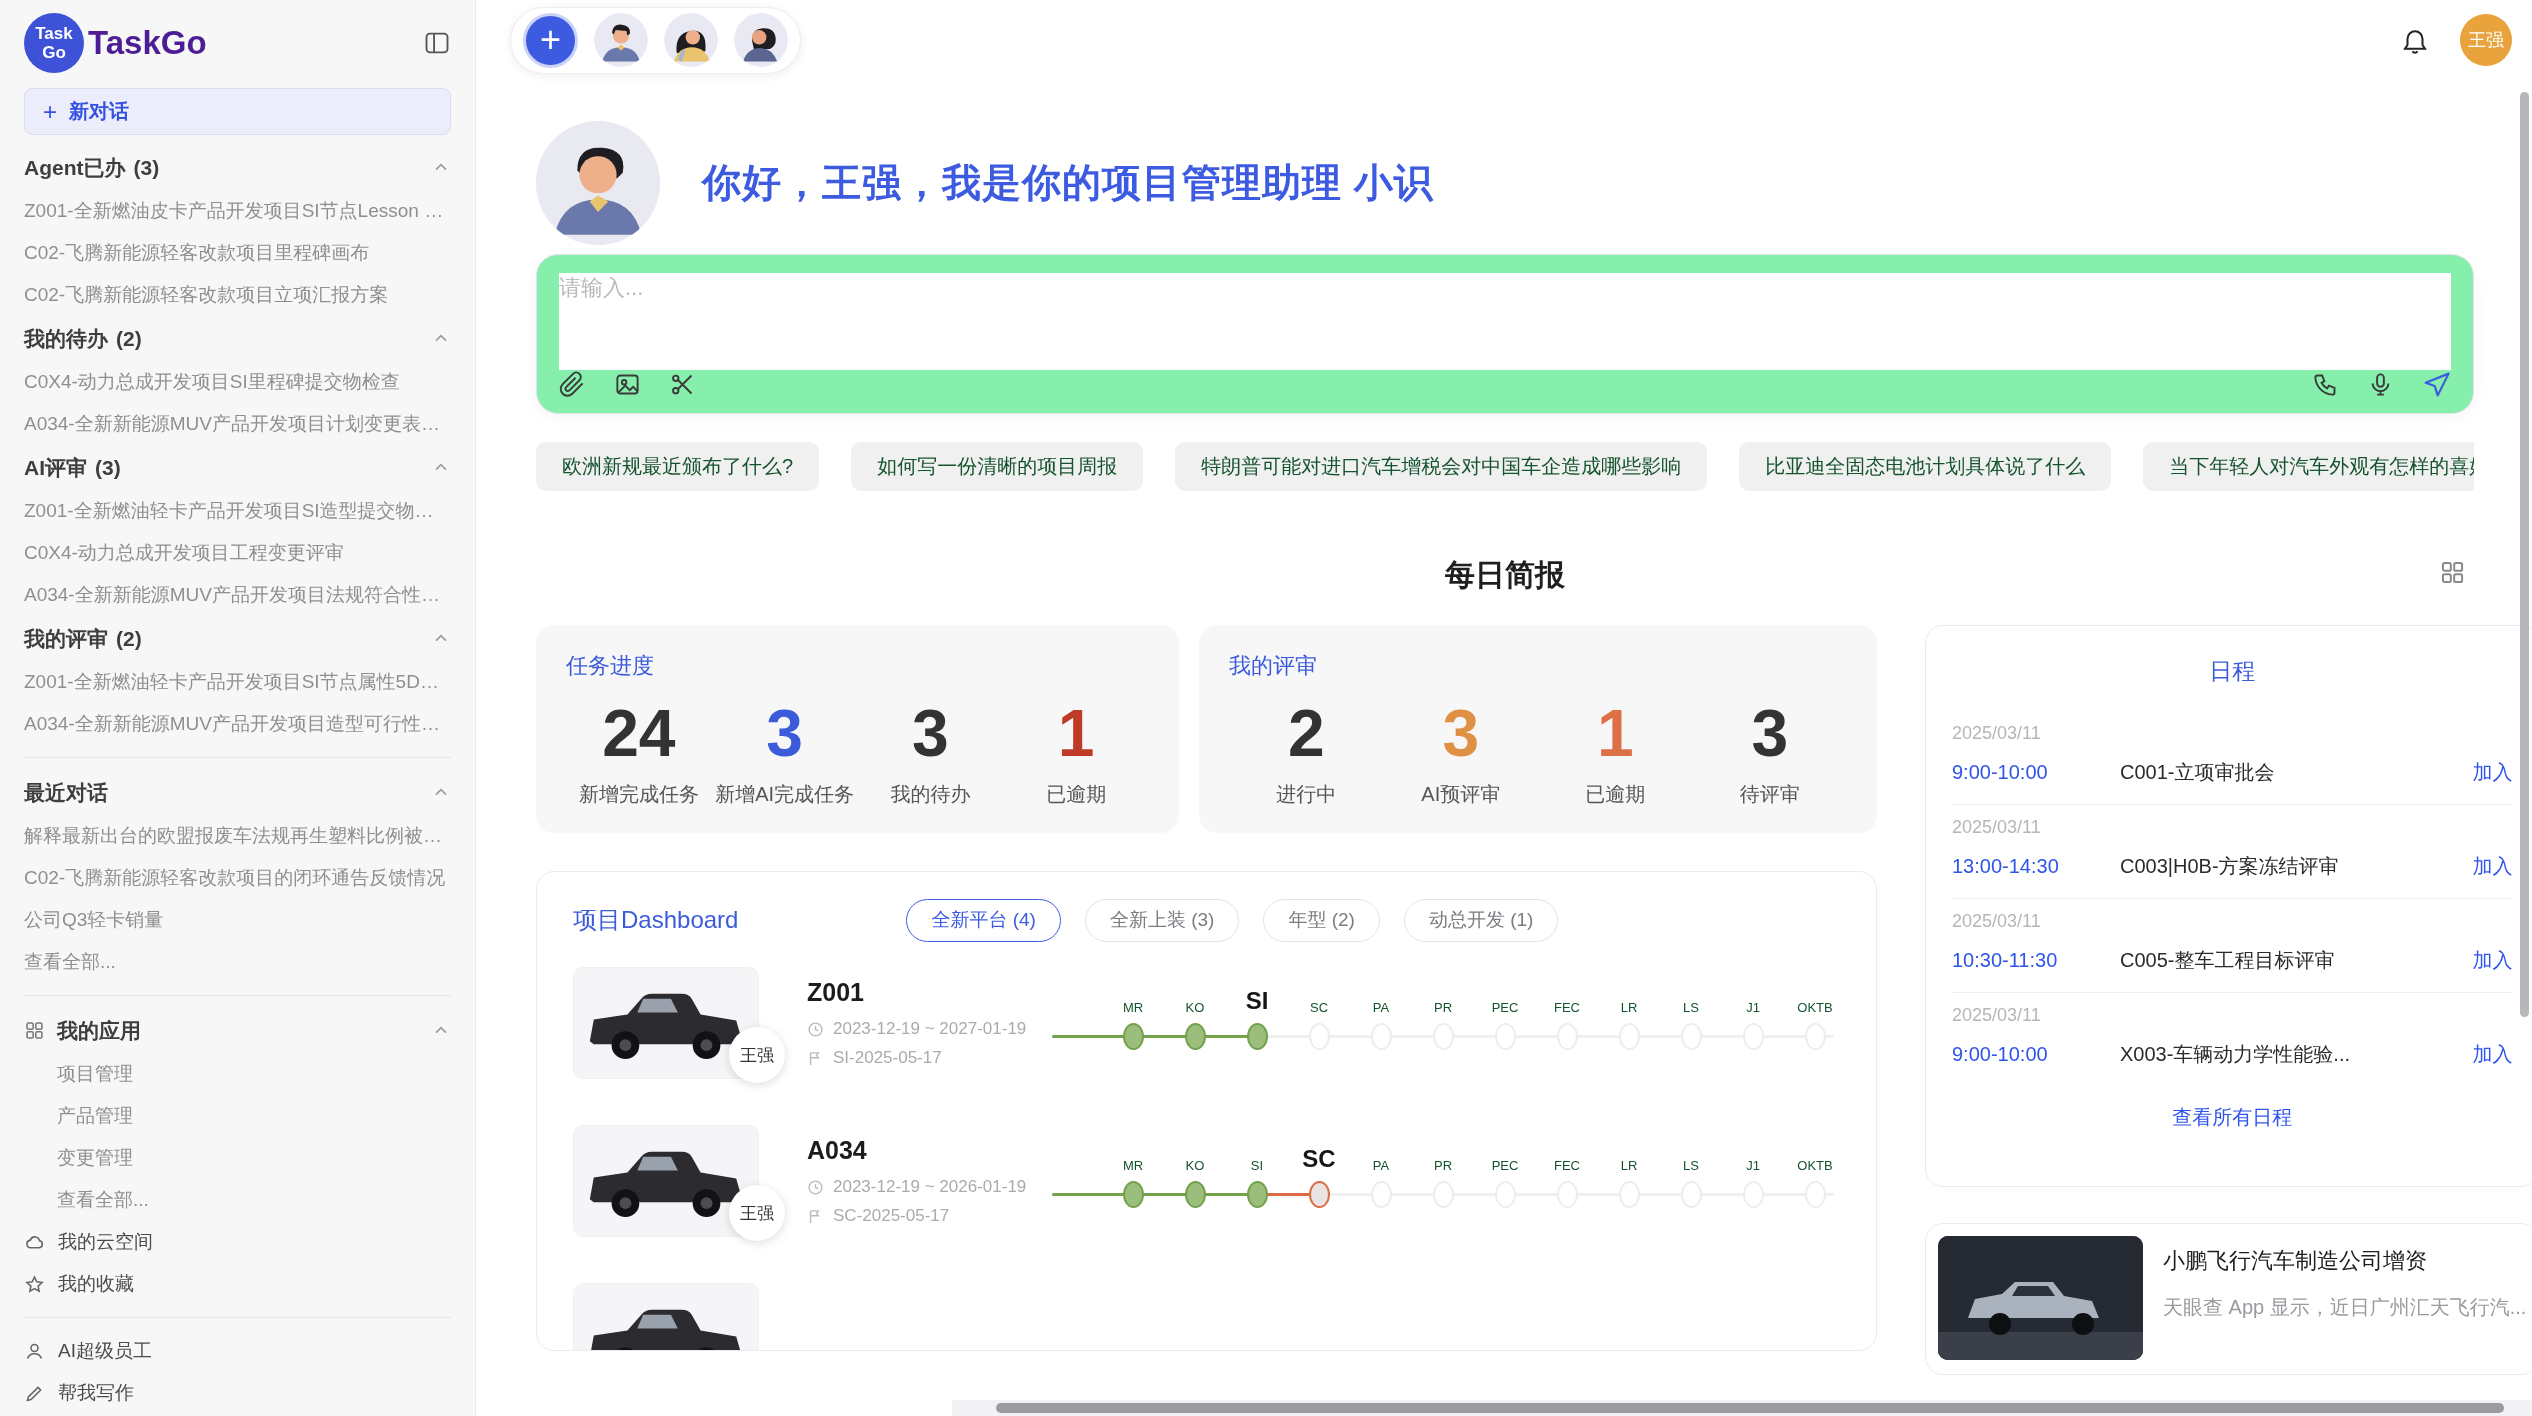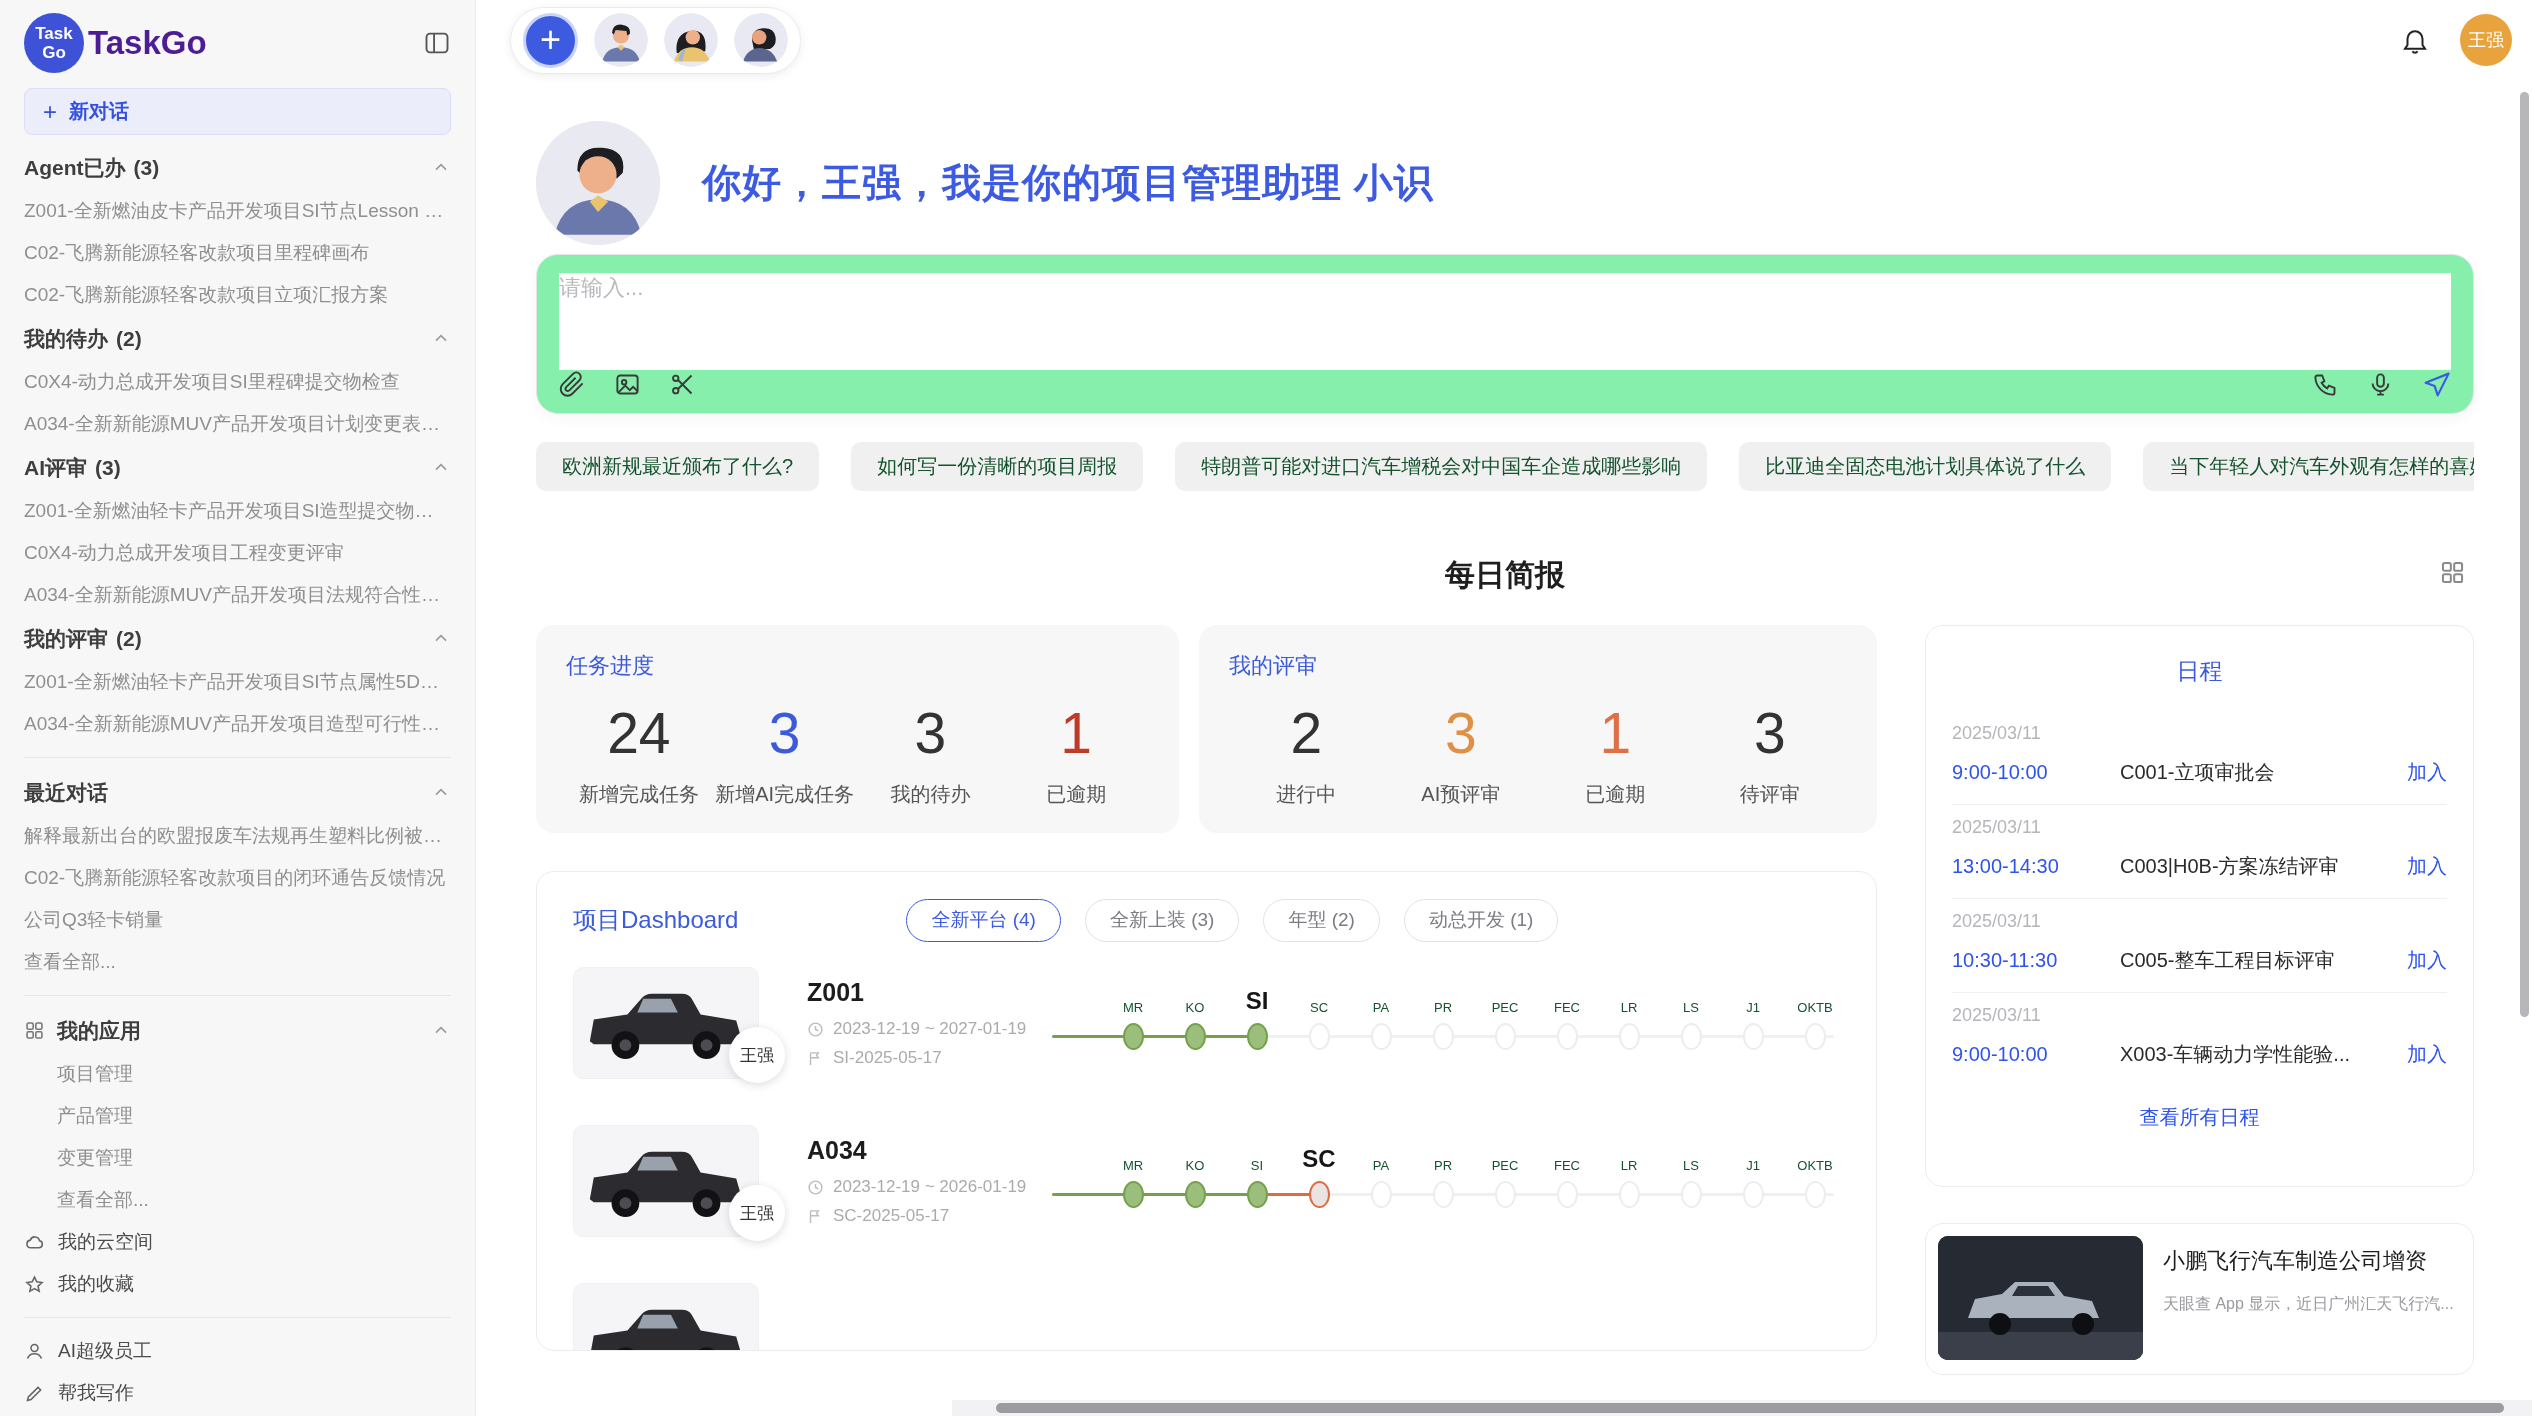--- a/index.html
+++ b/index.html
@@ -63,21 +63,21 @@
   .columns{display:flex;gap:48px;margin-top:24px;align-items:flex-start}
   .col-left{width:1341px;min-width:1341px}
   .col-right{flex:1}
 
   .stats-row{display:flex;gap:20px}
   .stat-card{background:#f7f7f8;border-radius:18px;height:208px;padding:26px 30px}
   .stat-card.task{width:643px}.stat-card.review{width:678px}
   .stat-title{font-size:22px;color:#3B5BDB}
   .stat-items{display:flex;margin-top:8px}
   .stat-item{flex:1;text-align:center}
-  .stat-value{font-size:57px;font-weight:400;color:#333;line-height:88px}
+  .stat-value{font-size:66px;font-weight:700;color:#333;line-height:88px}
   .stat-label{font-size:20px;color:#555;margin-top:4px}
 
   .dashboard{margin-top:38px;background:#fff;border:1px solid #ececee;border-radius:18px;height:480px;
     padding:24px 20px;overflow:hidden}
   .dash-head{display:flex;align-items:center;padding-left:16px;height:48px}
   .dash-title{font-size:24px;color:#3B5BDB}
   .dash-tabs{display:flex;gap:24px;margin-left:168px}
   .dash-tab{height:43px;border:1px solid #e2e2e6;border-radius:22px;display:flex;align-items:center;padding:0 24px;
     font-size:19px;color:#7c7c82;background:#fff;cursor:pointer;white-space:nowrap}
   .dash-tab.active{border-color:#3D5BE0;color:#3D5BE0}
@@ -111,21 +111,21 @@
   .sched-time{width:168px;font-size:20px;color:#2f54eb;flex:none}
   .sched-name{flex:1;font-size:20px;color:#2b2b2b;white-space:nowrap;overflow:hidden;text-overflow:ellipsis}
   .sched-join{font-size:20px;color:#2f54eb;cursor:pointer;margin-left:14px}
   .sched-viewall{text-align:center;font-size:20px;color:#2f54eb;margin-top:18px;cursor:pointer}
 
   .news-card{margin-top:36px;background:#fff;border:1px solid #ececee;border-radius:18px;padding:12px;
     display:flex;gap:20px;height:152px;cursor:pointer}
   .news-img{width:205px;height:124px;border-radius:10px;overflow:hidden;background:#262a33;flex:none}
   .news-body{flex:1;padding-top:10px;overflow:hidden}
   .news-title{font-size:22px;font-weight:400;color:#1d1d1d;white-space:nowrap}
-  .news-snippet{font-size:16px;color:#9a9aa0;margin-top:18px;white-space:nowrap;overflow:hidden}
+  .news-snippet{font-size:20px;color:#9a9aa0;margin-top:18px;white-space:nowrap;overflow:hidden}
 
   .v-scroll{position:absolute;right:3px;top:92px;width:9px;height:925px;border-radius:5px;background:#b6b6bb;cursor:pointer}
   .h-scroll{position:absolute;left:476px;right:0;bottom:0;height:16px;background:#f2f2f4}
   .h-thumb{position:absolute;left:44px;right:28px;top:3px;height:10px;border-radius:5px;background:#9b9ba1;cursor:pointer}
 </style>
 </head>
 <body>
 
 <div class="app">
 

